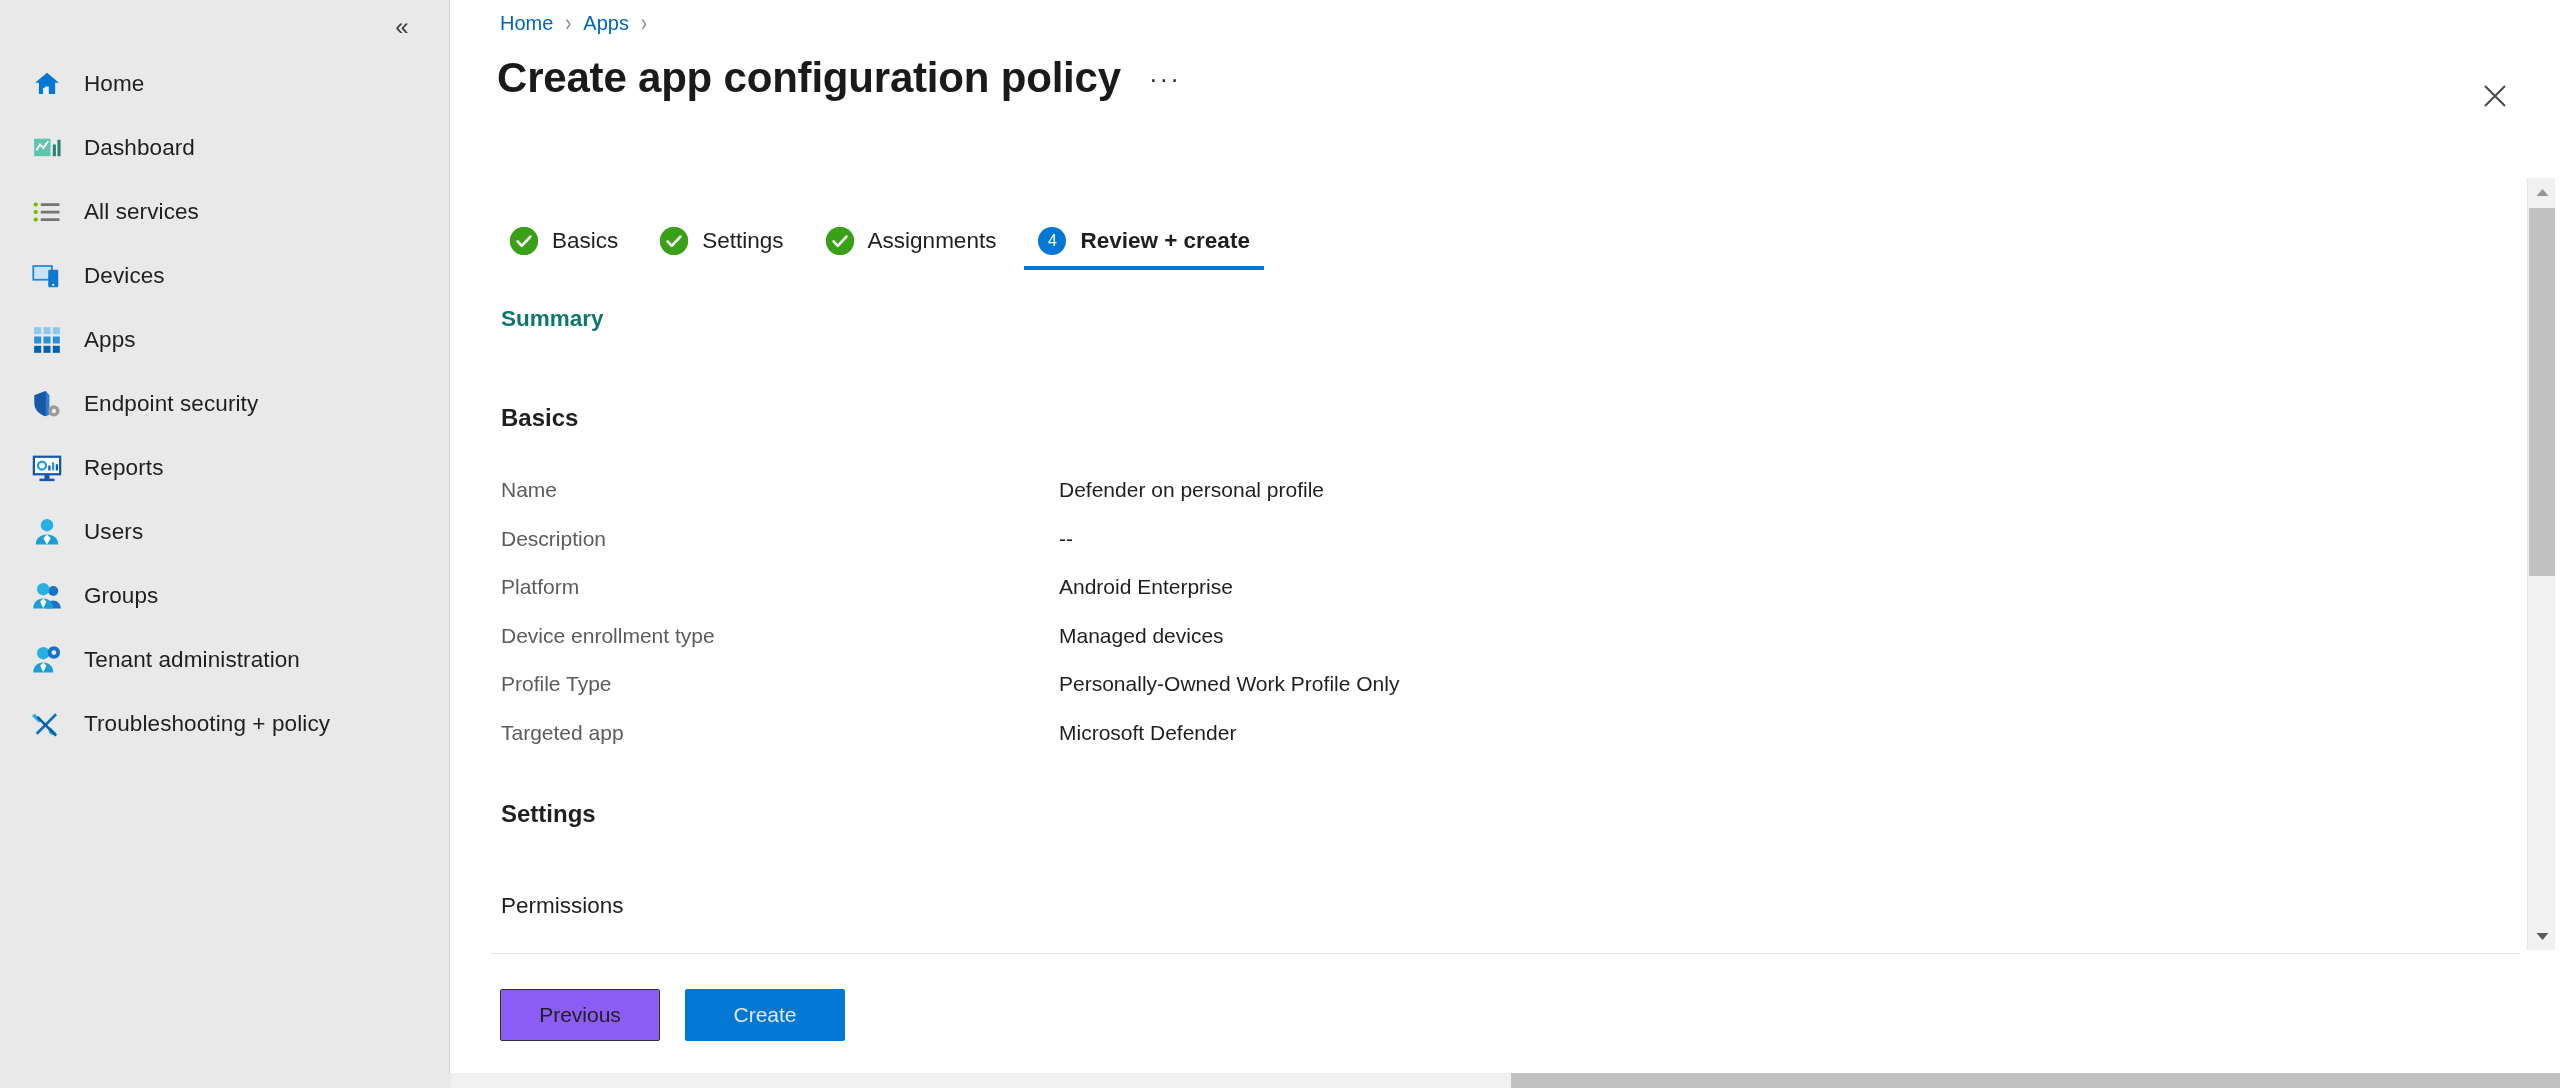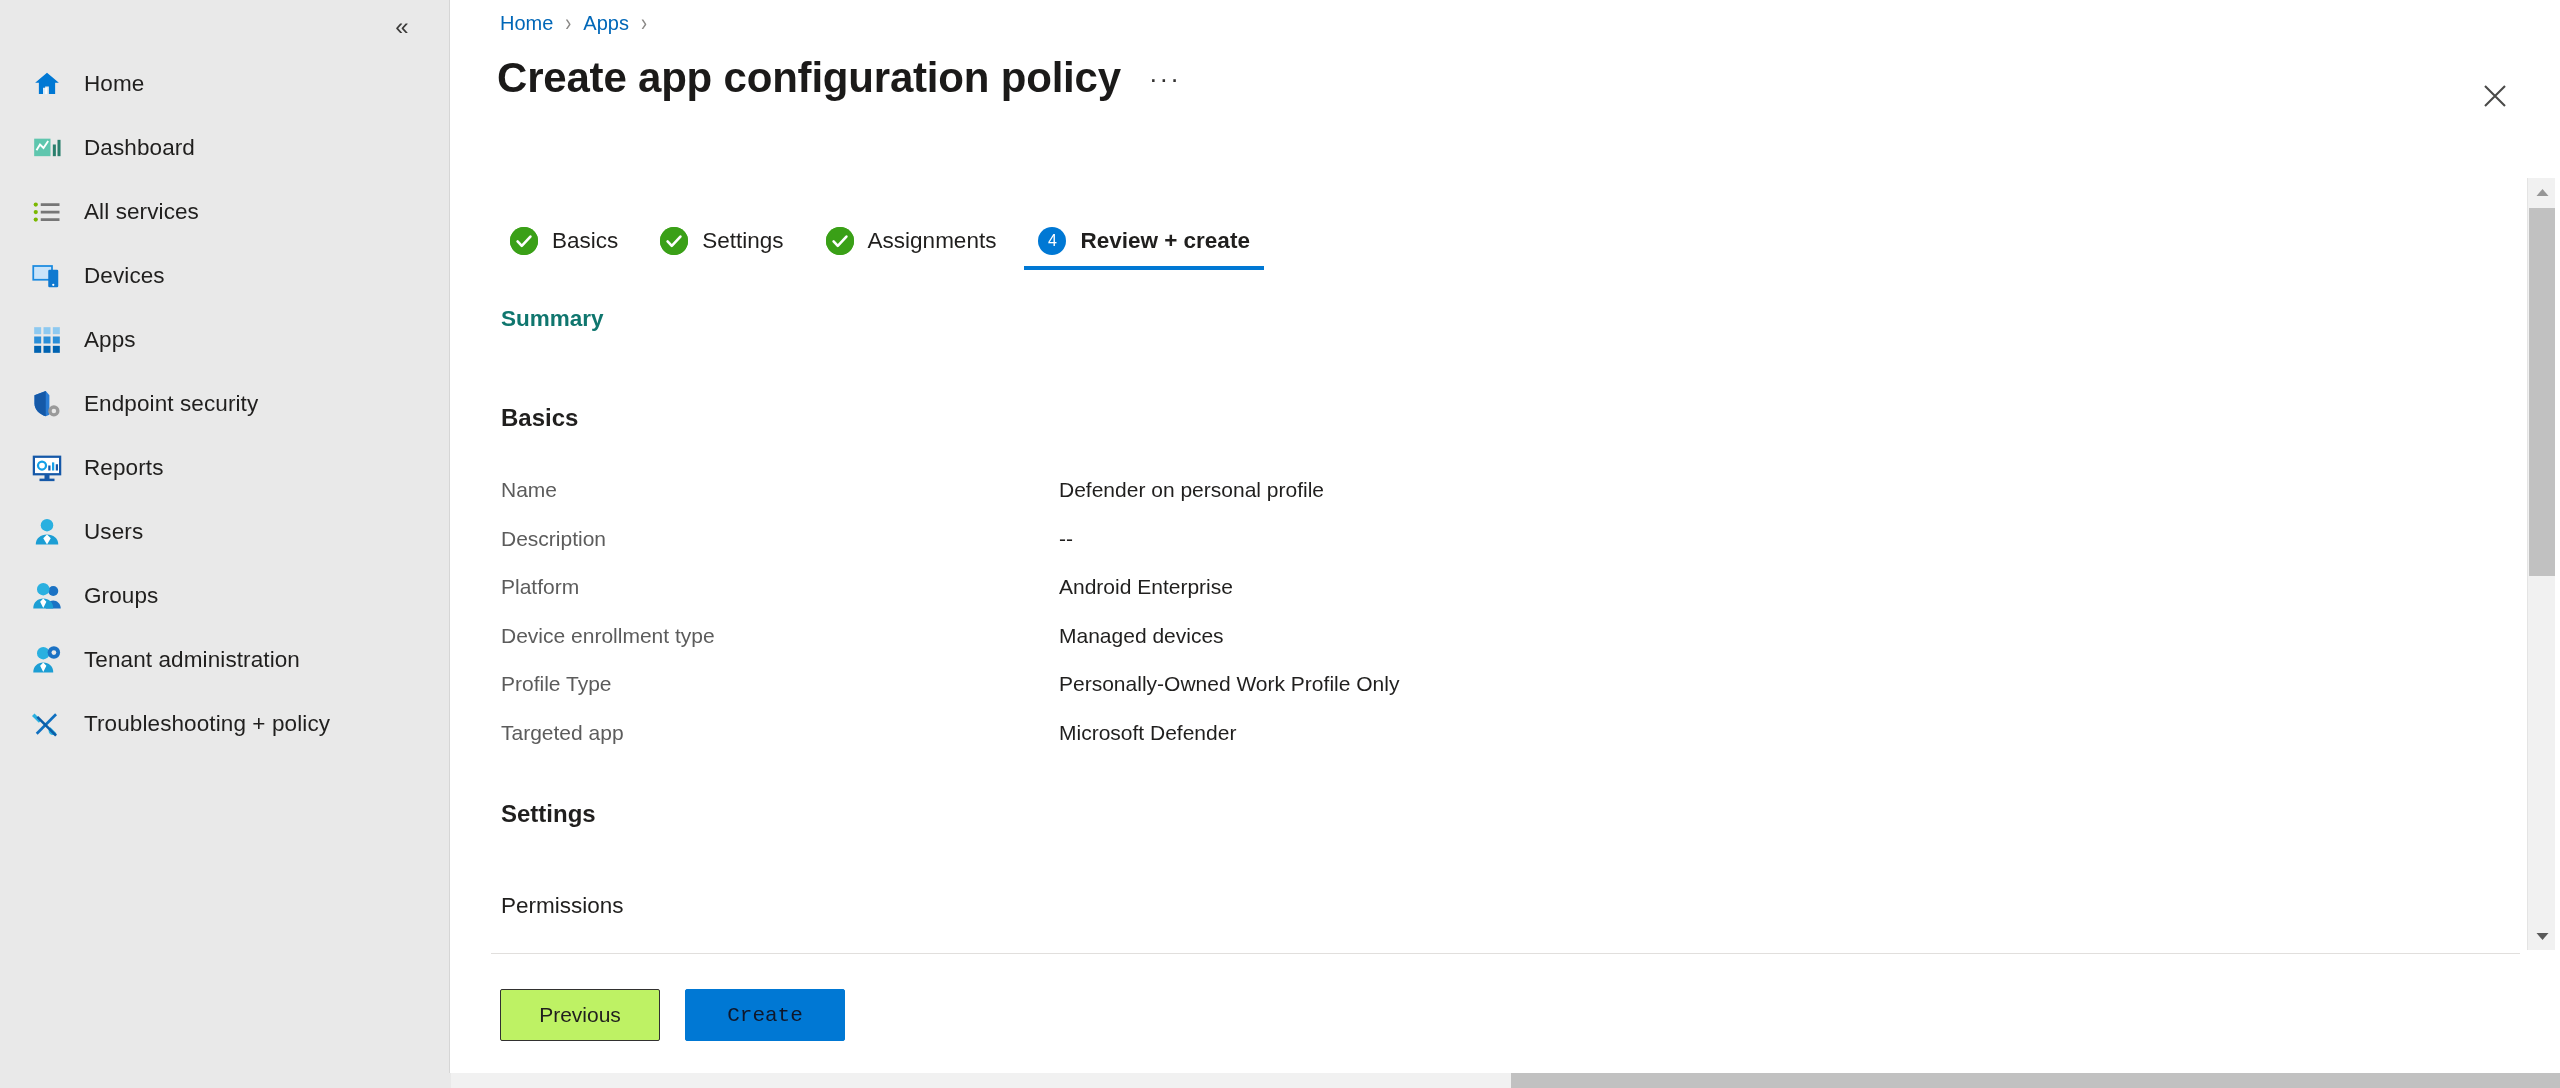--- a/index.html
+++ b/index.html
@@ -153,26 +153,26 @@
     display: flex; align-items: center;
   }
   .btn {
     height: 52px; min-width: 160px;
     font-size: 21px; font-family: "Liberation Sans", sans-serif;
     cursor: pointer; border-radius: 2px;
     display: flex; align-items: center; justify-content: center;
     padding: 0 22px;
   }
   .btn-secondary {
-    background: #bef264; color: #201f1e;
+    background: #8b5cf6; color: #201f1e;
     border: 1px solid #323130;
     margin-right: 25px;
   }
   .btn-primary {
-    background: #0078d4; color: #0f172a; border: 1px solid #0078d4; font-family: Liberation Mono, monospace;
+    background: #0078d4; color: #e5e5e5; border: 1px solid #0078d4;
   }
 
   
   #vscroll {
     position: absolute; left: 2527px; top: 178px;
     width: 28px; height: 772px;
     background: #f1f1f1; border-left: 1px solid #e4e4e4;
   }
   .sb-arrow {
     position: absolute; left: 0; width: 28px; height: 28px;

